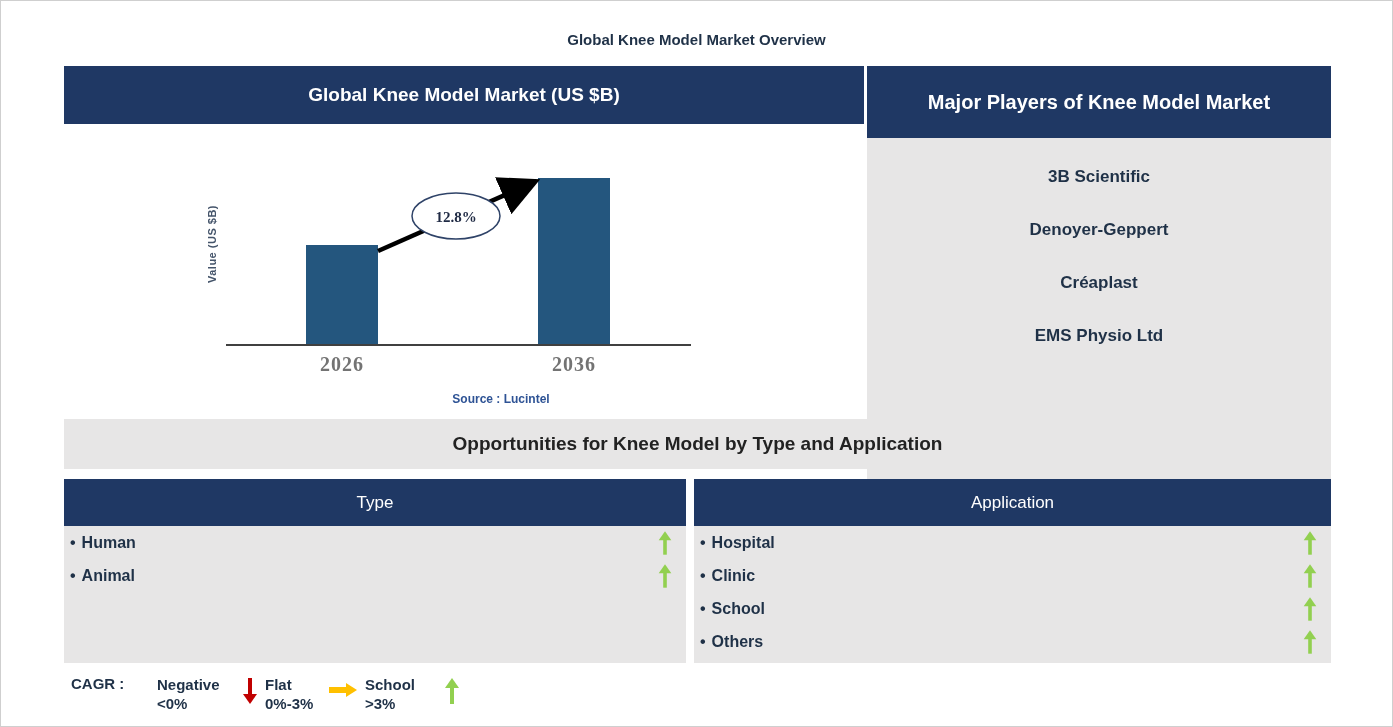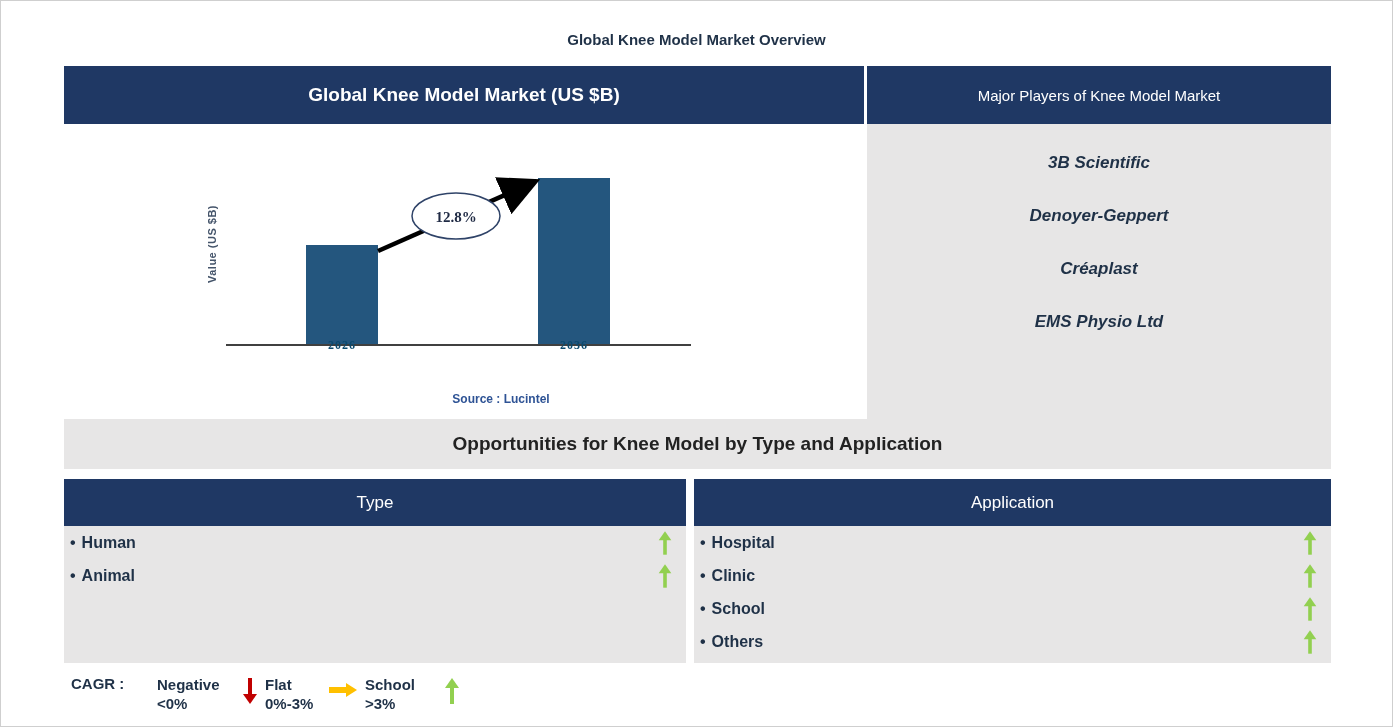--- a/index.html
+++ b/index.html
@@ -31,43 +31,43 @@
     font-size:11px; font-weight:bold; color:#44546A; letter-spacing:0.5px;
   }
   #x-axis-line {
     position:absolute; left:162px; top:220px; width:465px; height:0;
     border-top:2px solid #404040;
   }
   .bar { position:absolute; bottom:66px; width:72px; background:#24567E; }
   #bar-0 { left:242px; }
   #bar-1 { left:474px; }
   .tick-label {
-    position:absolute; top:214px; width:72px; text-align:center;
-    font-family:"Liberation Serif", serif; font-weight:bold; font-size:12px;
-    color:#0c4a6e; letter-spacing:1px;
+    position:absolute; top:229px; width:72px; text-align:center;
+    font-family:"Liberation Serif", serif; font-weight:bold; font-size:20px;
+    color:#737373; letter-spacing:1px;
   }
   #tick-0 { left:242px; }
   #tick-1 { left:474px; }
   #chart-overlay { position:absolute; left:0; top:0; }
   #cagr-text {
     font-family:"Liberation Serif", serif; font-weight:bold; font-size:15px;
     fill:#1F2A44;
   }
   #chart-source {
     position:absolute; left:337px; top:268px; width:200px; text-align:center;
     font-size:12px; font-weight:bold; color:#2E5395;
   }
 
   
   #players-panel { position:absolute; left:866px; top:65px; width:464px; height:340px; }
   #players-header {
-    height:58px; display:flex; align-items:center; justify-content:center;
-    font-size:15px; font-weight:normal;
-  }
-  #players-body { height:344px; padding-top:12px;font-style:italic; }
+    height:72px; display:flex; align-items:center; justify-content:center;
+    font-size:20px; font-weight:bold;
+  }
+  #players-body { height:344px; padding-top:12px; }
   .player-item {
     height:53px; display:flex; align-items:center; justify-content:center;
     font-size:17px; font-weight:bold; color:#1F3147;
   }
 
   
   #opportunities-banner {
     position:absolute; left:63px; top:418px; width:1267px; height:50px;
     display:flex; align-items:center; justify-content:center;
     font-size:19px; font-weight:bold; color:#222;

